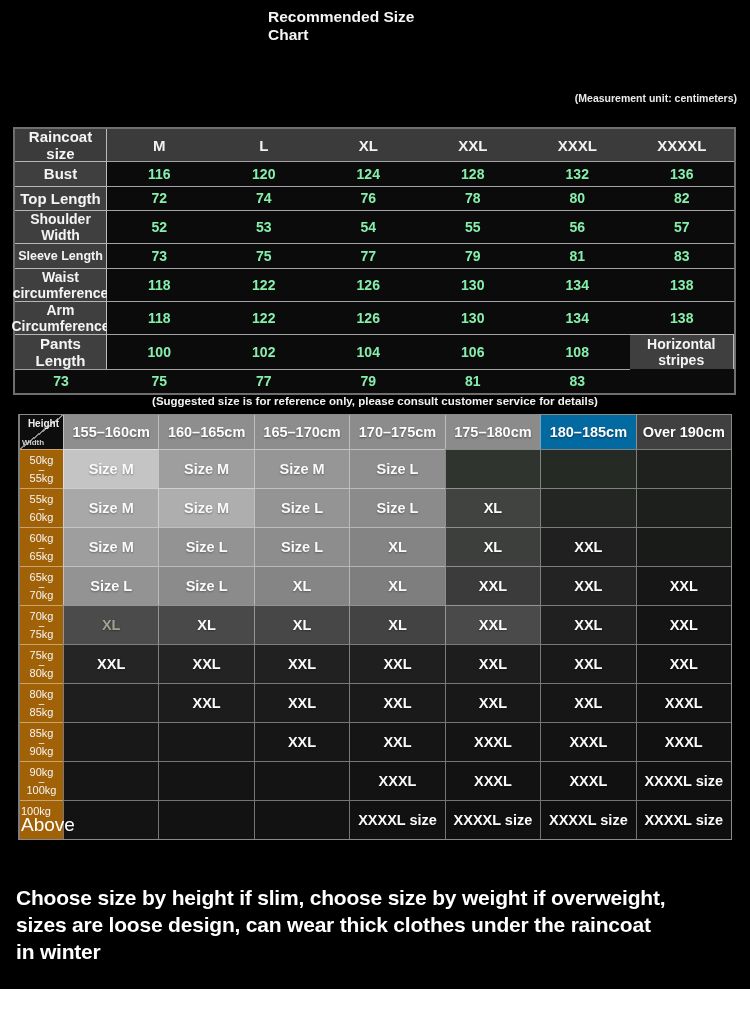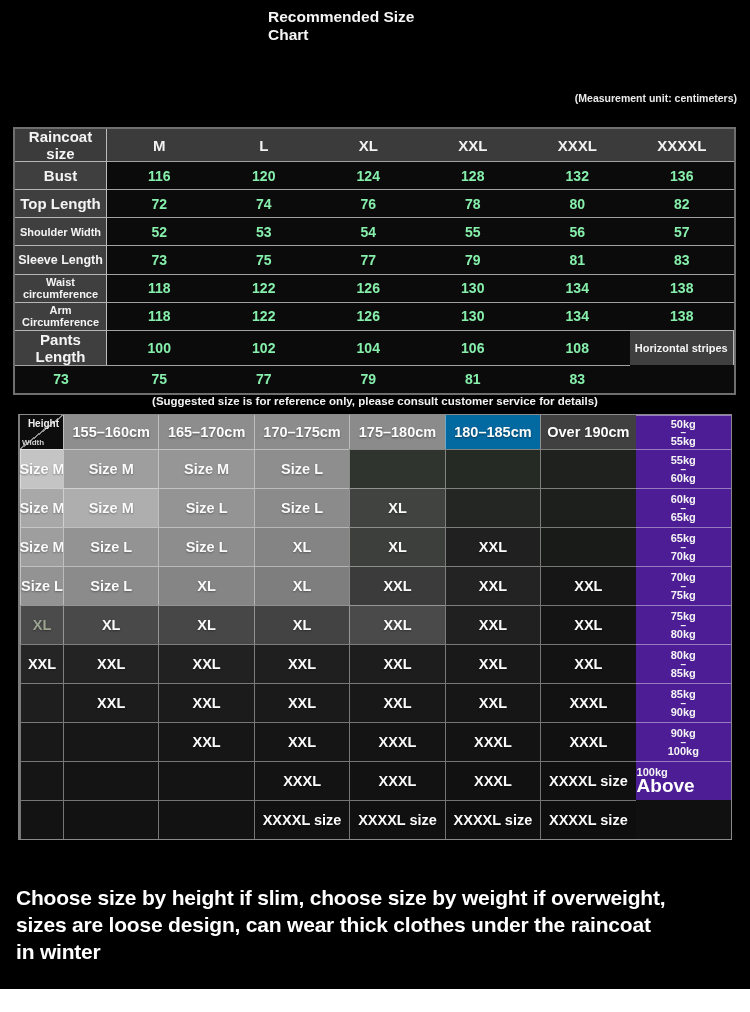--- a/index.html
+++ b/index.html
@@ -33,41 +33,41 @@
     position:absolute;left:13px;top:127px;width:723px;height:268px;
     display:grid;grid-template-columns:92px repeat(6,1fr);
     grid-template-rows:32px repeat(8,1fr);
     border:2px solid #6f6f6f;background:#0b0b0b;
   }
   #table1 .cell{display:flex;align-items:center;justify-content:center;}
   #table1 .t1-head{background:#3b3b3b;font-size:15px;font-weight:bold;color:#f2f2f2;}
   #table1 .t1-label{background:#3f3f3f;font-weight:bold;color:#f4f4f4;border-right:1px solid rgba(255,255,255,0.65);text-align:center;}
   #table1 .t1-label.lg{font-size:15px;}
   #table1 .t1-label.md{font-size:12.5px;}
-  #table1 .t1-label.sm{font-size:11px;}
+  #table1 .t1-label.sm{font-size:14px;}
   #table1 .t1-val{background:#0b0b0b;font-size:14px;font-weight:600;color:#86efac;}
   #table1 .bt{border-top:1px solid rgba(255,255,255,0.62);}
 
   
   #table2{
     position:absolute;left:18px;top:414px;width:714px;height:426px;
     display:grid;grid-template-columns:43px repeat(7,1fr);
     grid-template-rows:34px repeat(10,1fr);
     border:1px solid #8a8a8a;border-left:2px solid #7c7c7c;background:#101010;
   }
   #table2 .cell{display:flex;align-items:center;justify-content:center;position:relative;}
   #table2 .bt{border-top:1px solid rgba(255,255,255,0.42);}
   #table2 .bl{border-left:1px solid rgba(255,255,255,0.42);}
   #table2 .corner{background:#0d0d0d;
     background-image:linear-gradient(to bottom right,transparent 48.6%,#8d8d8d 48.6%,#8d8d8d 51.6%,transparent 51.6%);}
   #table2 .corner .c-top{position:absolute;top:3px;right:4px;font-size:10px;font-weight:bold;color:#ededed;}
   #table2 .corner .c-bottom{position:absolute;bottom:2px;left:2px;font-size:8px;font-weight:bold;color:#cfcfcf;}
   #table2 .h-head{font-size:14.5px;font-weight:bold;color:#fdfdfd;text-shadow:0 1px 2px rgba(0,0,0,0.45);}
-  #table2 .w-cell{background:#4c1d95;flex-direction:column;line-height:10.5px;
-    font-size:11px;font-weight:bold;color:#f5f5f5;justify-content:center;text-align:right;}
+  #table2 .w-cell{background:#a16207;flex-direction:column;line-height:10.5px;
+    font-size:11px;font-weight:normal;color:#f5f5f5;justify-content:center;text-align:right;}
   #table2 .w-cell .dash{line-height:7px;font-size:10px;}
   #table2 .w-cell.above{overflow:visible;align-items:flex-start;padding-left:1px;}
   #table2 .w-cell.above .big{font-size:19px;line-height:18px;color:#fff;white-space:nowrap;z-index:3;}
   #table2 .s-cell{font-size:14.5px;font-weight:bold;color:#fbfbfb;white-space:nowrap;
     text-shadow:0 1px 2px rgba(0,0,0,0.35);}
 
   
   .footer-text{
     position:absolute;left:16px;top:884px;width:652px;
     font-size:21px;font-weight:bold;line-height:1.29;color:#fff;letter-spacing:-0.2px;
@@ -149,20 +149,21 @@
     </div>
 
   <div class="note-ref">(Suggested size is for reference only, please consult customer service for details)</div>
 
   <div id="table2">
       <div class="cell corner">
         <div class="c-top">Height</div>
         <div class="c-bottom">Width</div>
       </div>
       <div class="cell h-head bl" style="background: rgb(142, 142, 142);">155–160cm</div>
+      <div class="cell h-head bl" style="background: rgb(142, 142, 142);">160–165cm</div>
       <div class="cell h-head bl" style="background: rgb(141, 141, 141);">165–170cm</div>
       <div class="cell h-head bl" style="background: rgb(140, 140, 140);">170–175cm</div>
       <div class="cell h-head bl" style="background: rgb(139, 139, 139);">175–180cm</div>
       <div class="cell h-head bl" style="background: #0369a1;">180–185cm</div>
       <div class="cell h-head bl" style="background: #404040;">Over 190cm</div>
       <div class="cell w-cell bt">
         <div class="top">50kg</div>
         <div class="dash">–</div>
         <div class="bottom">55kg</div>
       </div>

